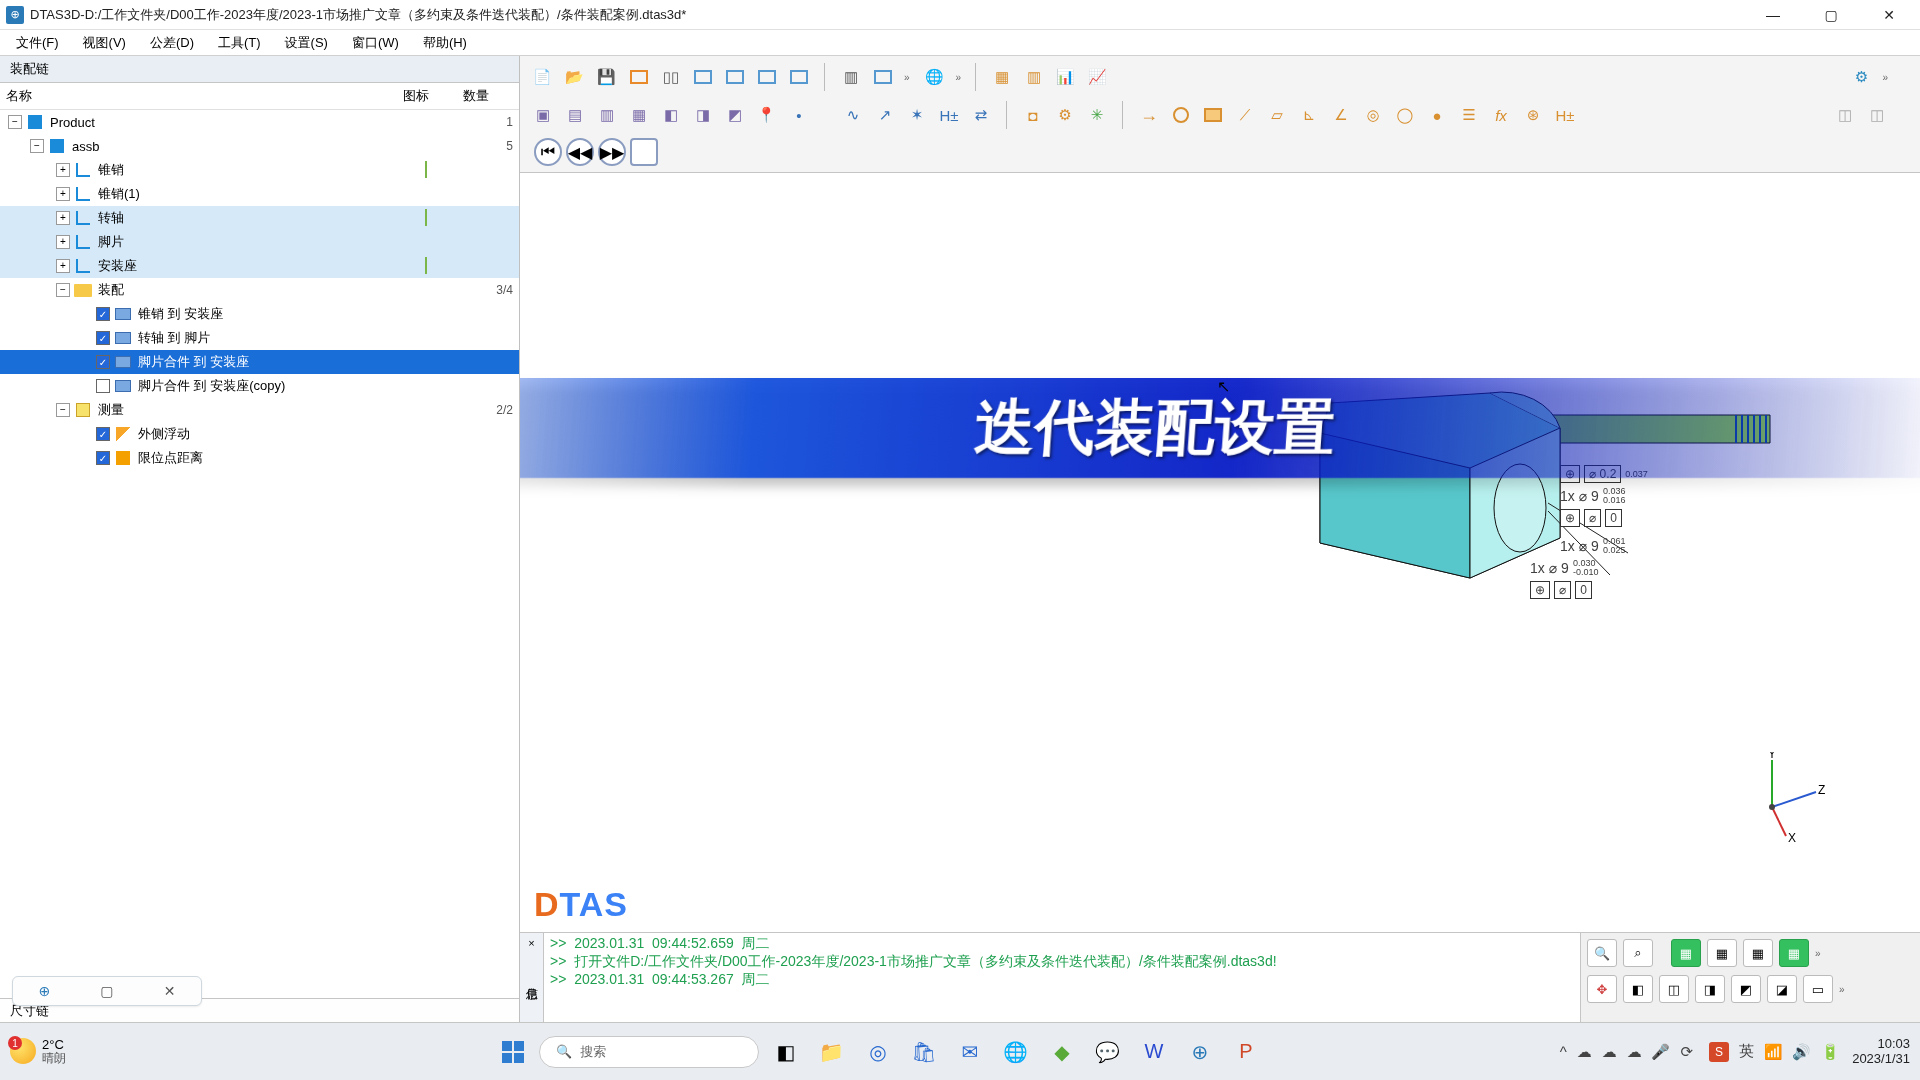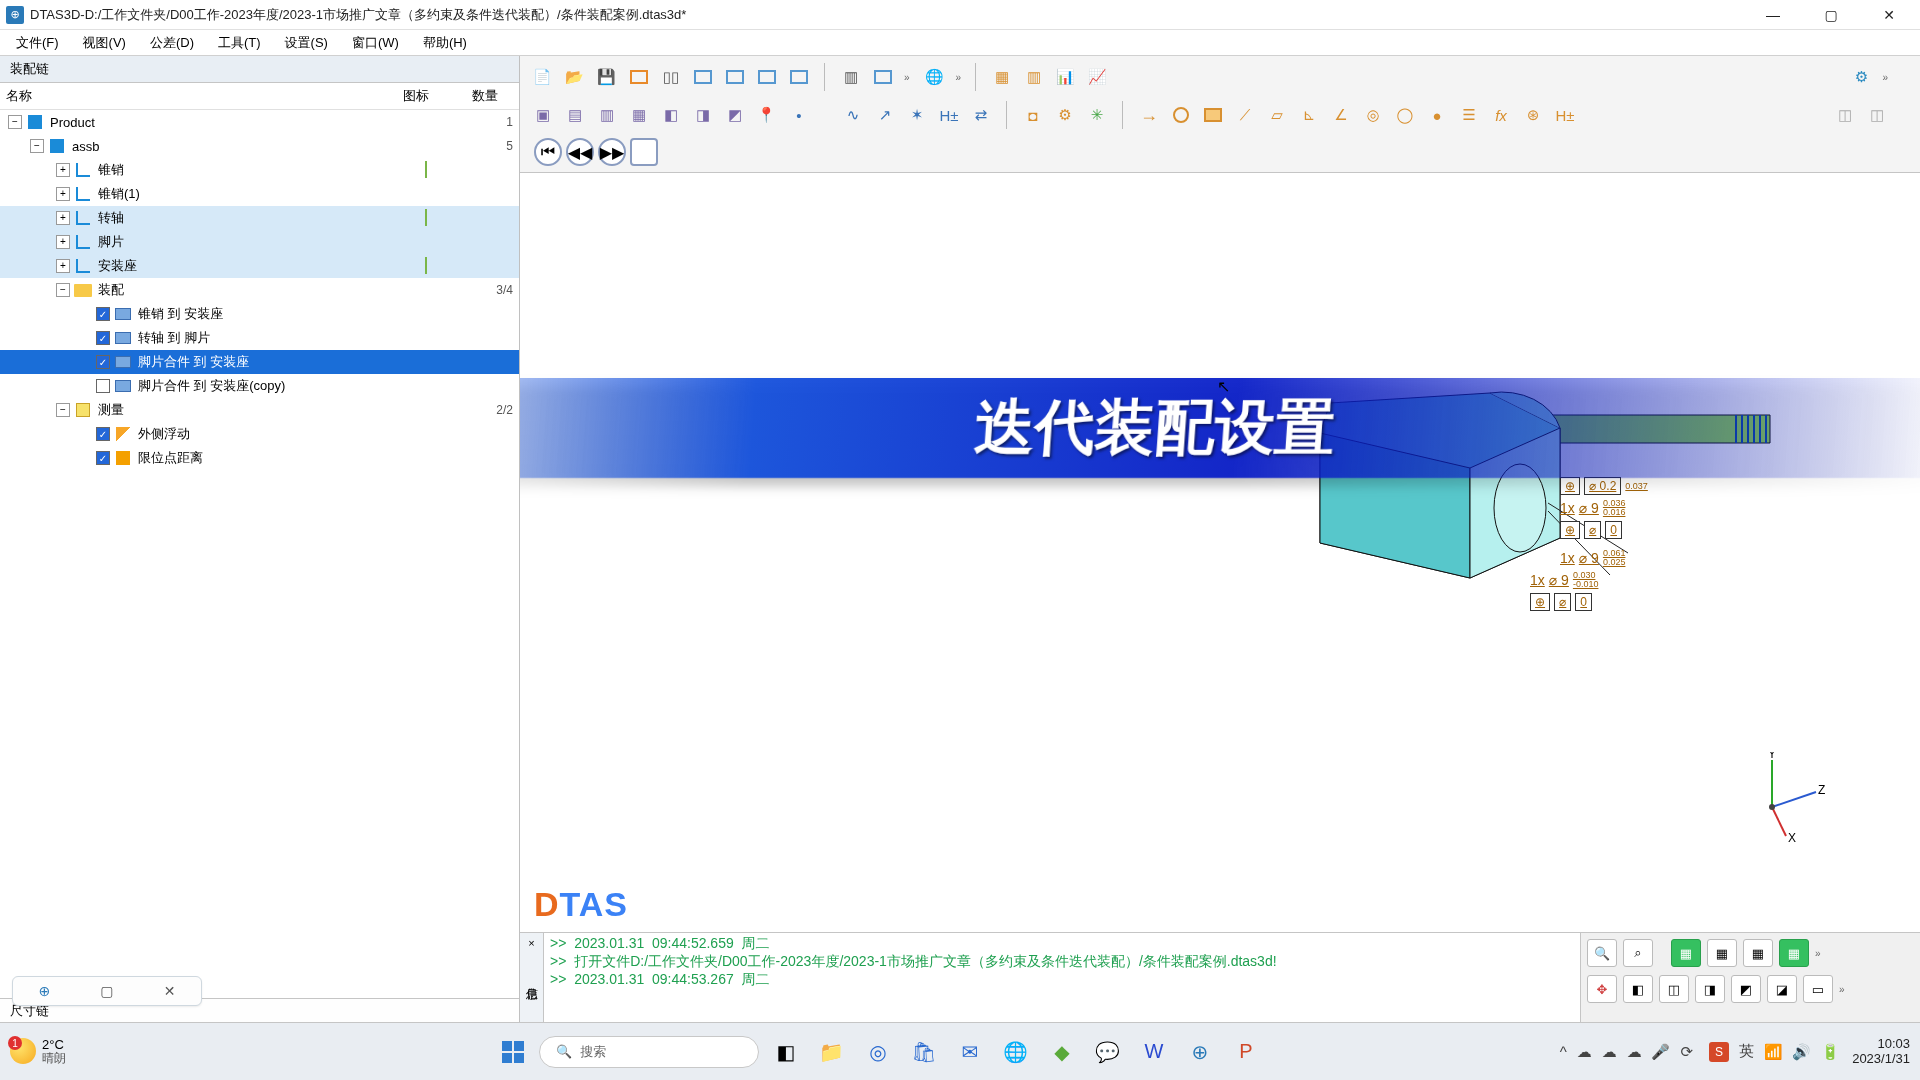--- a/index.html
+++ b/index.html
@@ -18,21 +18,21 @@
 
 
 .main-layout { display: flex; height: calc(100% - 30px - 26px - 58px); }
 
 
 .sidebar { width: 520px; display: flex; flex-direction: column; border-right: 1px solid #c0c0c0; background: #ffffff; }
 .sidebar-tab { background: #e8eef4; border-bottom: 1px solid #c5c5c5; padding: 4px 10px; font-size: 13px; }
 .tree-header { display: flex; font-size: 13px; padding: 4px 6px; border-bottom: 1px solid #e0e0e0; }
 .tree-header .col-name { flex: 1; }
 .tree-header .col-icon { width: 60px; text-align: left; }
-.tree-header .col-qty { width: 50px; text-align: center; padding-right: 6px; }
+.tree-header .col-qty { width: 50px; text-align: left; padding-right: 6px; }
 .tree { flex: 1; overflow-y: auto; font-size: 13px; }
 .tree-row { display: flex; align-items: center; height: 24px; white-space: nowrap; position: relative; }
 .tree-row .indent { display: inline-block; }
 .tree-row .expander { width: 14px; height: 14px; border: 1px solid #999; display: inline-flex; align-items: center; justify-content: center; font-size: 10px; line-height: 1; margin-right: 4px; background: #fff; cursor: pointer; }
 .tree-row .node-icon { width: 18px; height: 14px; margin-right: 4px; display: inline-flex; align-items: center; justify-content: center; }
 .tree-row .check { width: 14px; height: 14px; border: 1px solid #666; background: #2367d8; display: inline-flex; align-items: center; justify-content: center; margin-right: 4px; color: #fff; font-size: 10px; }
 .tree-row .check.empty { background: #fff; color: transparent; }
 .tree-row .label { flex: 1; padding-left: 2px; }
 .tree-row .badge { position: absolute; right: 78px; top: 4px; width: 16px; height: 14px; }
 .tree-row .qty { position: absolute; right: 6px; font-size: 12px; color: #555; }
@@ -63,21 +63,21 @@
 .play-btn.pbox { border-radius: 4px; }
 
 
 .viewport { flex: 1; position: relative; background: #ffffff; overflow: hidden; }
 .viewport svg.model { position: absolute; left: 740px; top: 180px; }
 .brand { position: absolute; left: 14px; bottom: 8px; font-size: 34px; font-weight: 700; color: #cfd3d6; font-family: Arial, sans-serif; letter-spacing: 1px; }
 .brand .d { color: #e86a1e; }
 .brand .tas { color: #3b82f6; }
 .axis { position: absolute; right: 90px; bottom: 90px; width: 80px; height: 90px; }
 .banner { position: absolute; top: 205px; left: -170px; right: -40px; height: 100px; background: linear-gradient(to right, rgba(30,60,200,0) 0%, rgba(20,80,220,0.95) 25%, rgba(10,30,200,0.95) 55%, rgba(30,60,200,0) 100%); display: flex; align-items: center; justify-content: center; color: #fff; font-size: 60px; font-weight: 700; text-shadow: 2px 2px 3px rgba(0,0,0,0.5); transform: skewX(-4deg); filter: drop-shadow(0 8px 6px rgba(0,0,0,0.25)); }
-.tol-labels { position: absolute; left: 1040px; top: 302px; font-size: 14px; color: #a16207; text-decoration: underline; }
+.tol-labels { position: absolute; left: 1040px; top: 290px; font-size: 14px; color: #404040; }
 .tol-row { display: flex; align-items: center; gap: 4px; height: 22px; }
 .tol-box { border: 1px solid #333; padding: 0 4px; font-size: 12px; background: #fff; display: flex; align-items: center; height: 18px; }
 .tol-small { font-size: 9px; line-height: 1; display: inline-flex; flex-direction: column; }
 .cursor { position: absolute; left: 697px; top: 204px; font-size: 16px; pointer-events: none; }
 
 
 .bottom-split { display: flex; height: 90px; border-top: 1px solid #c5c5c5; }
 .log-col { flex: 1; display: flex; }
 .log-tab { width: 24px; background: #eef2f6; border-right: 1px solid #c5c5c5; display: flex; align-items: center; justify-content: center; writing-mode: vertical-rl; font-size: 12px; position: relative; }
 .log-close { position: absolute; top: 4px; font-size: 11px; }

